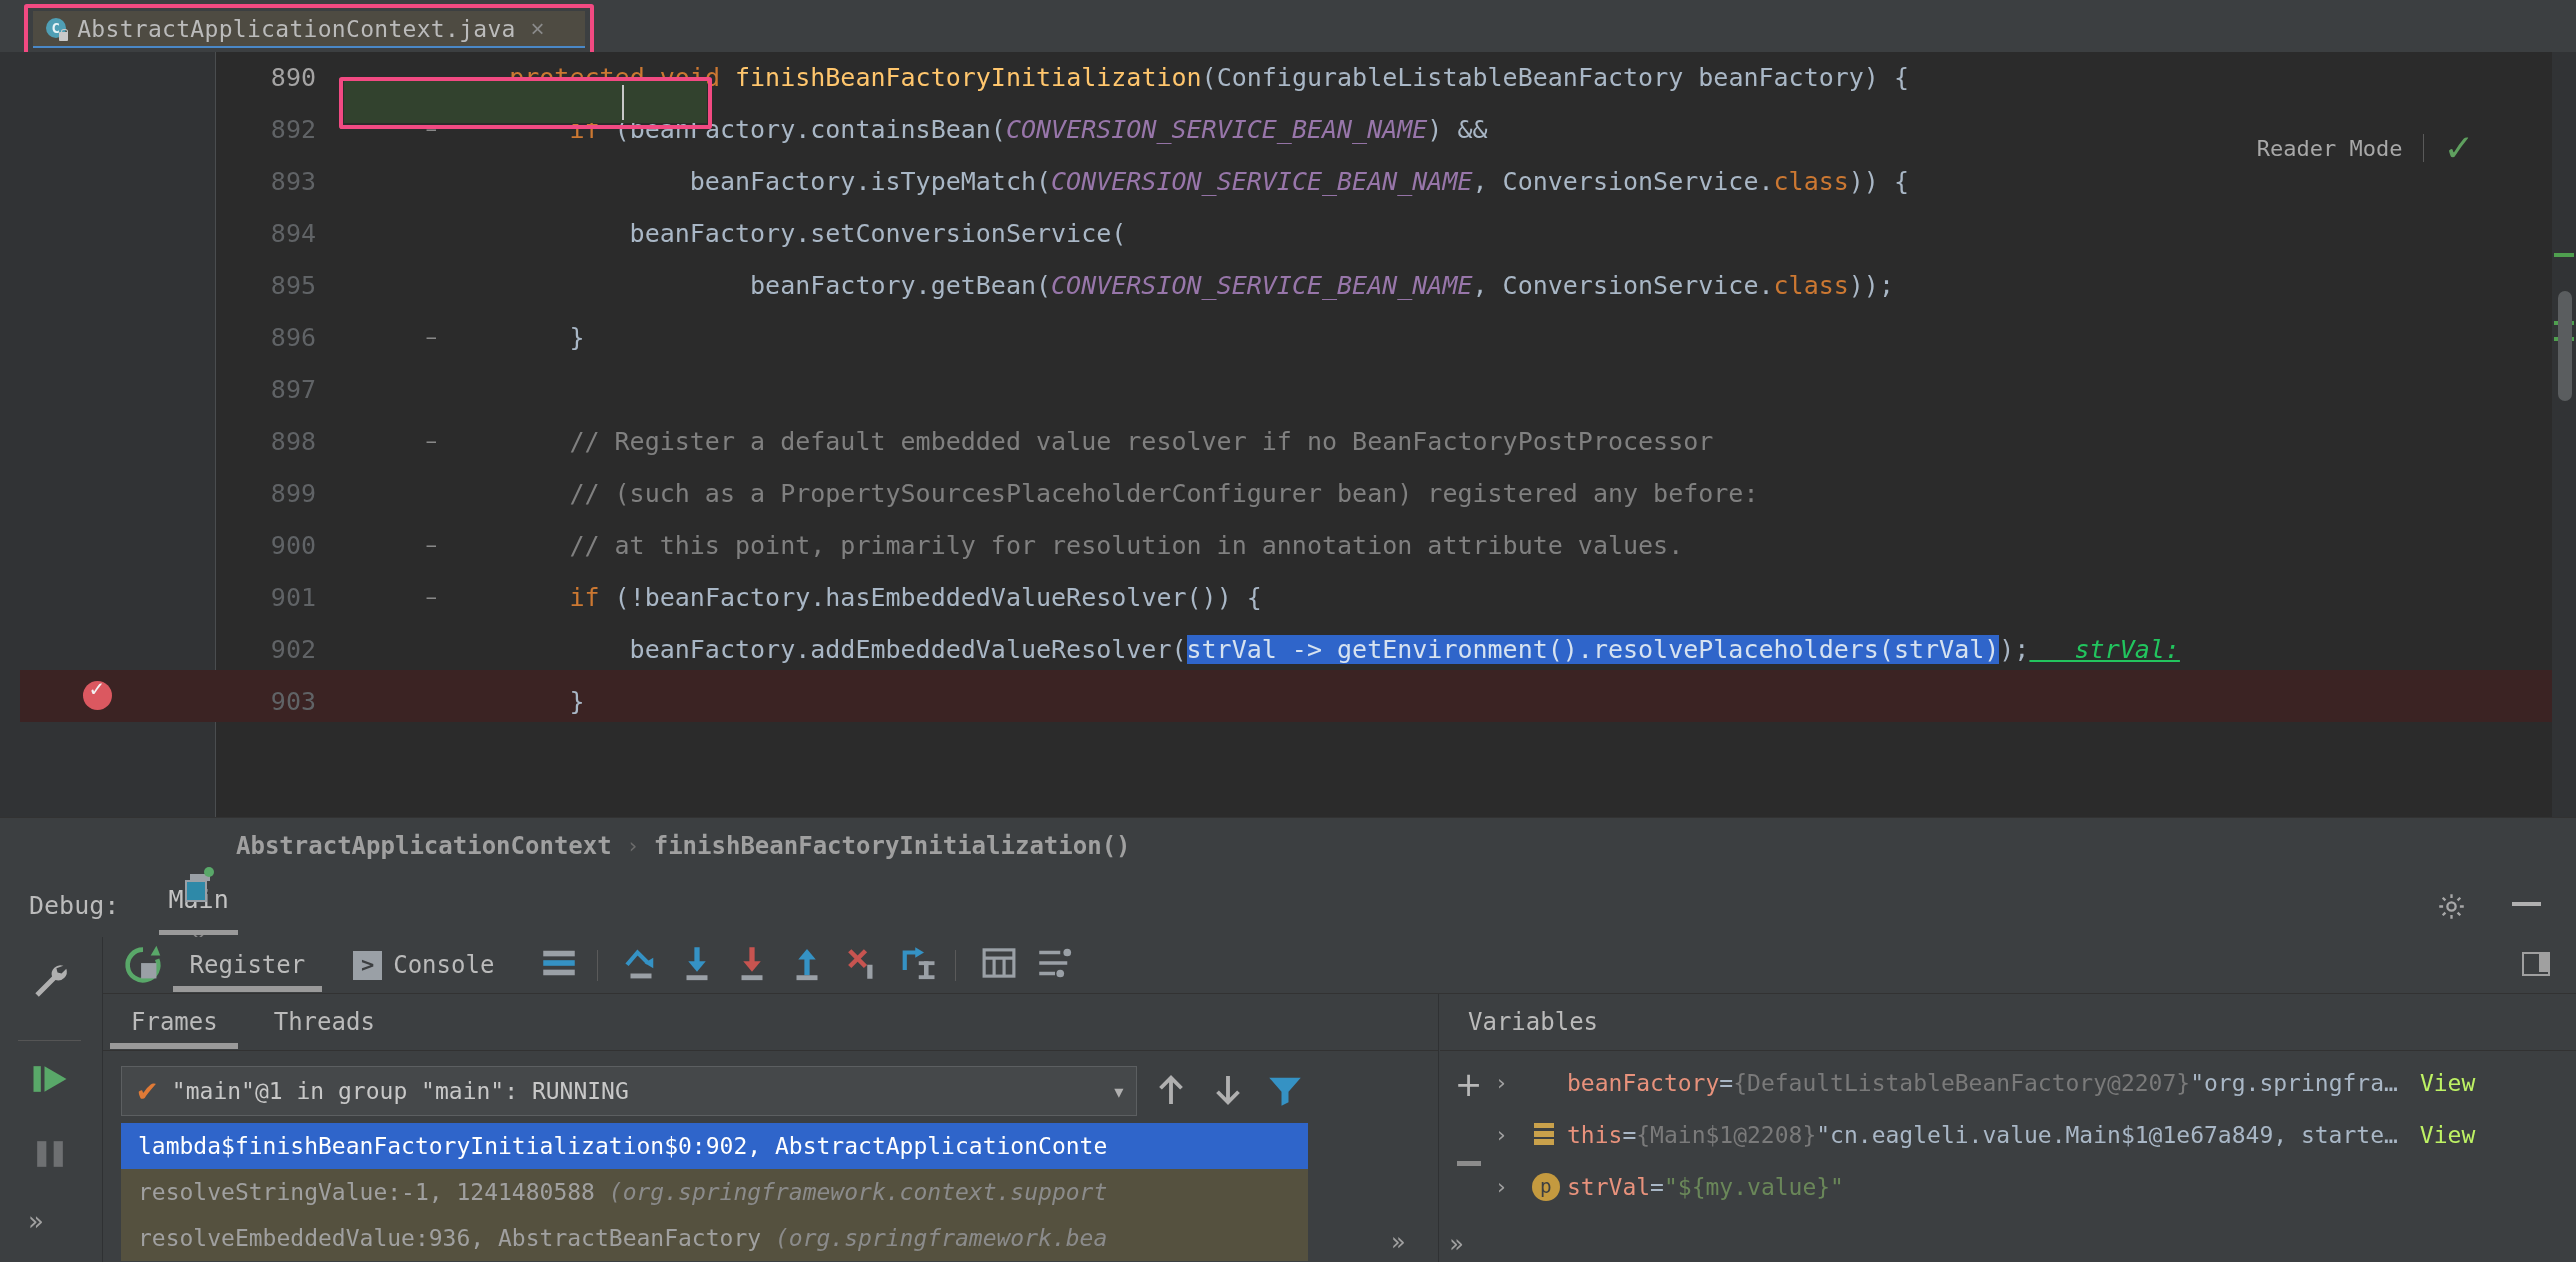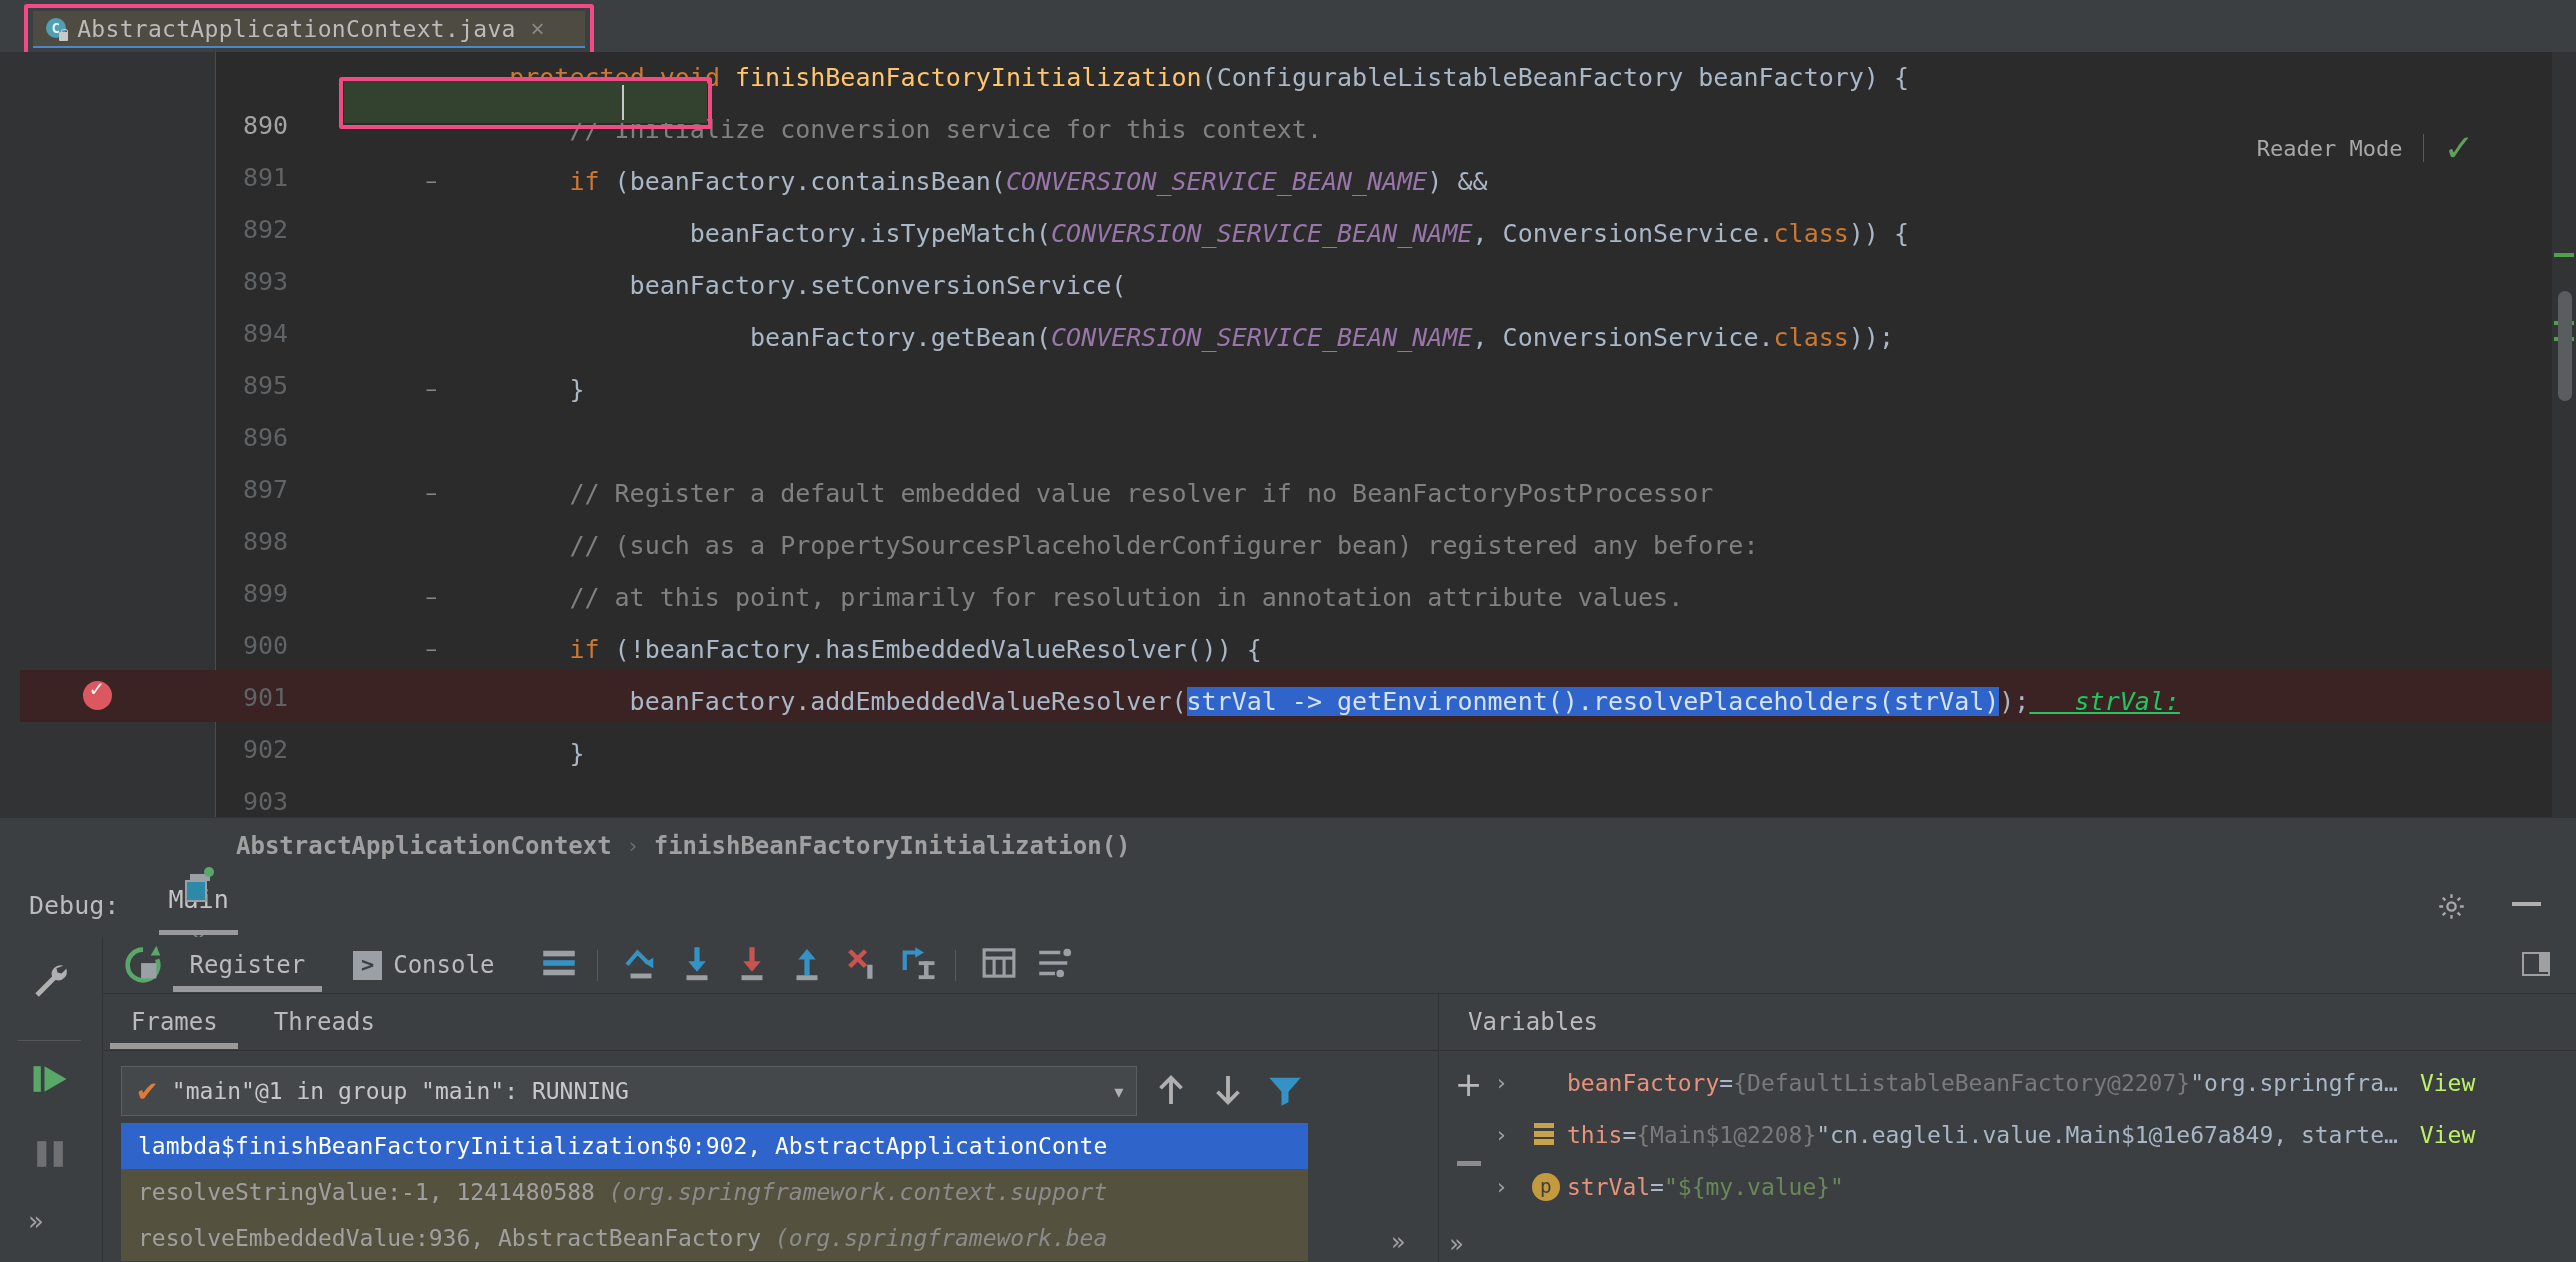--- a/index.html
+++ b/index.html
@@ -59,24 +59,23 @@
     background:#313335;
   }
   #fold-strip {
     position:absolute; left:215px; top:0; width:0.9px; height:765px;
     background:#4a4d4f;
   }
   #code-area { position:absolute; left:215px; top:0; right:0; height:765px; }
 
   .line { position:relative; height:52px; line-height:52px; white-space:pre; }
   .ln {
-    position:absolute; left:0; width:101px; text-align:center;
+    position:absolute; left:0; width:101px; text-align:right;
     color:#606366; font-size:25px;
     font-family:"DejaVu Sans Mono",monospace;
-    margin-top:48px;
   }
   .ln.cur { color:#a4a3a3; }
   .fold {
     position:absolute; left:207px; top:16.6px; width:18.4px; height:18.4px;
     color:#888; font-size:18.4px; line-height:18.4px; text-align:center;
   }
   .code {
     position:absolute; left:234px; font-size:25px; color:#a9b7c6;
     font-family:"DejaVu Sans Mono",monospace; white-space:pre;
   }
@@ -345,21 +344,20 @@
   </div>
 
   <div id="editor">
     <div id="marks-strip"></div>
     <div id="gutter"></div>
     <div id="fold-strip"></div>
     <div id="line902-bg"></div>
     <div id="bp-marker"></div>
     <div id="code-area">
         <div class="line"><span class="ln cur">890</span><span class="fold">−</span><span class="code"><span class="pln">    </span><span class="kw">protected void </span><span class="fn">finishBeanFactoryInitialization</span><span class="pln">(ConfigurableListableBeanFactory beanFactory) {</span></span></div>
-        <div class="line"><span class="ln">891</span><span class="code"><span class="cm">        // Initialize conversion service for this context.</span></span></div>
         <div class="line"><span class="ln">892</span><span class="fold">−</span><span class="code"><span class="pln">        </span><span class="kw">if</span><span class="pln"> (beanFactory.containsBean(</span><span class="st">CONVERSION_SERVICE_BEAN_NAME</span><span class="pln">) &amp;&amp;</span></span></div>
         <div class="line"><span class="ln">893</span><span class="code"><span class="pln">                beanFactory.isTypeMatch(</span><span class="st">CONVERSION_SERVICE_BEAN_NAME</span><span class="pln">, ConversionService.</span><span class="kw">class</span><span class="pln">)) {</span></span></div>
         <div class="line"><span class="ln">894</span><span class="code"><span class="pln">            beanFactory.setConversionService(</span></span></div>
         <div class="line"><span class="ln">895</span><span class="code"><span class="pln">                    beanFactory.getBean(</span><span class="st">CONVERSION_SERVICE_BEAN_NAME</span><span class="pln">, ConversionService.</span><span class="kw">class</span><span class="pln">));</span></span></div>
         <div class="line"><span class="ln">896</span><span class="fold">−</span><span class="code"><span class="pln">        }</span></span></div>
         <div class="line"><span class="ln">897</span><span class="code"><span class="pln"></span></span></div>
         <div class="line"><span class="ln">898</span><span class="fold">−</span><span class="code"><span class="cm">        // Register a default embedded value resolver if no BeanFactoryPostProcessor</span></span></div>
         <div class="line"><span class="ln">899</span><span class="code"><span class="cm">        // (such as a PropertySourcesPlaceholderConfigurer bean) registered any before:</span></span></div>
         <div class="line"><span class="ln">900</span><span class="fold">−</span><span class="code"><span class="cm">        // at this point, primarily for resolution in annotation attribute values.</span></span></div>
         <div class="line"><span class="ln">901</span><span class="fold">−</span><span class="code"><span class="pln">        </span><span class="kw">if</span><span class="pln"> (!beanFactory.hasEmbeddedValueResolver()) {</span></span></div>

